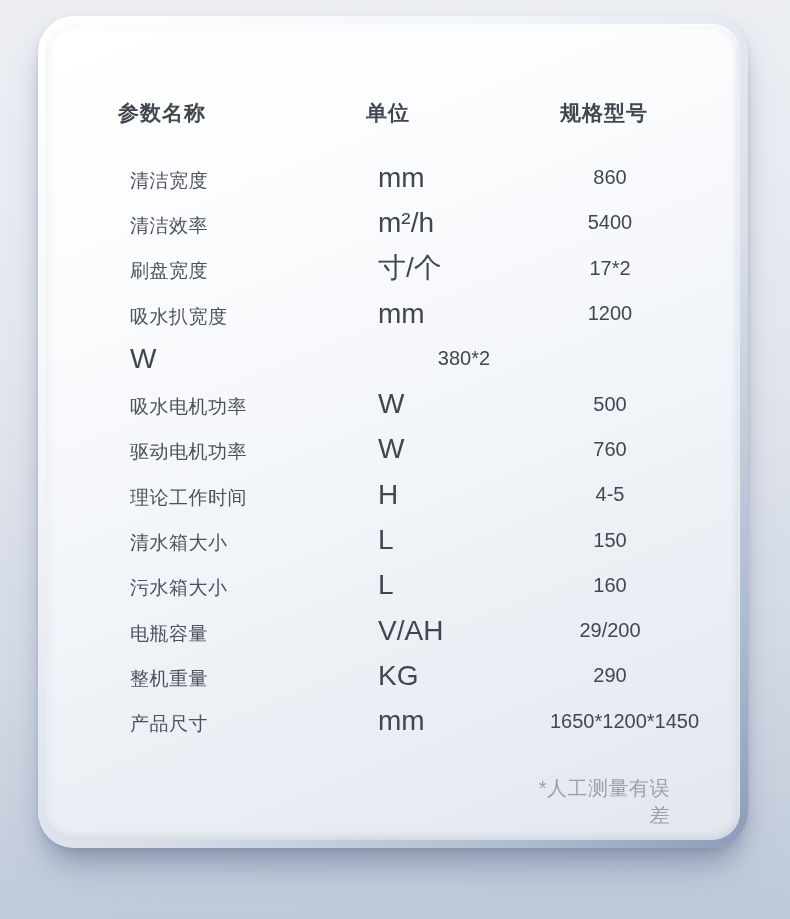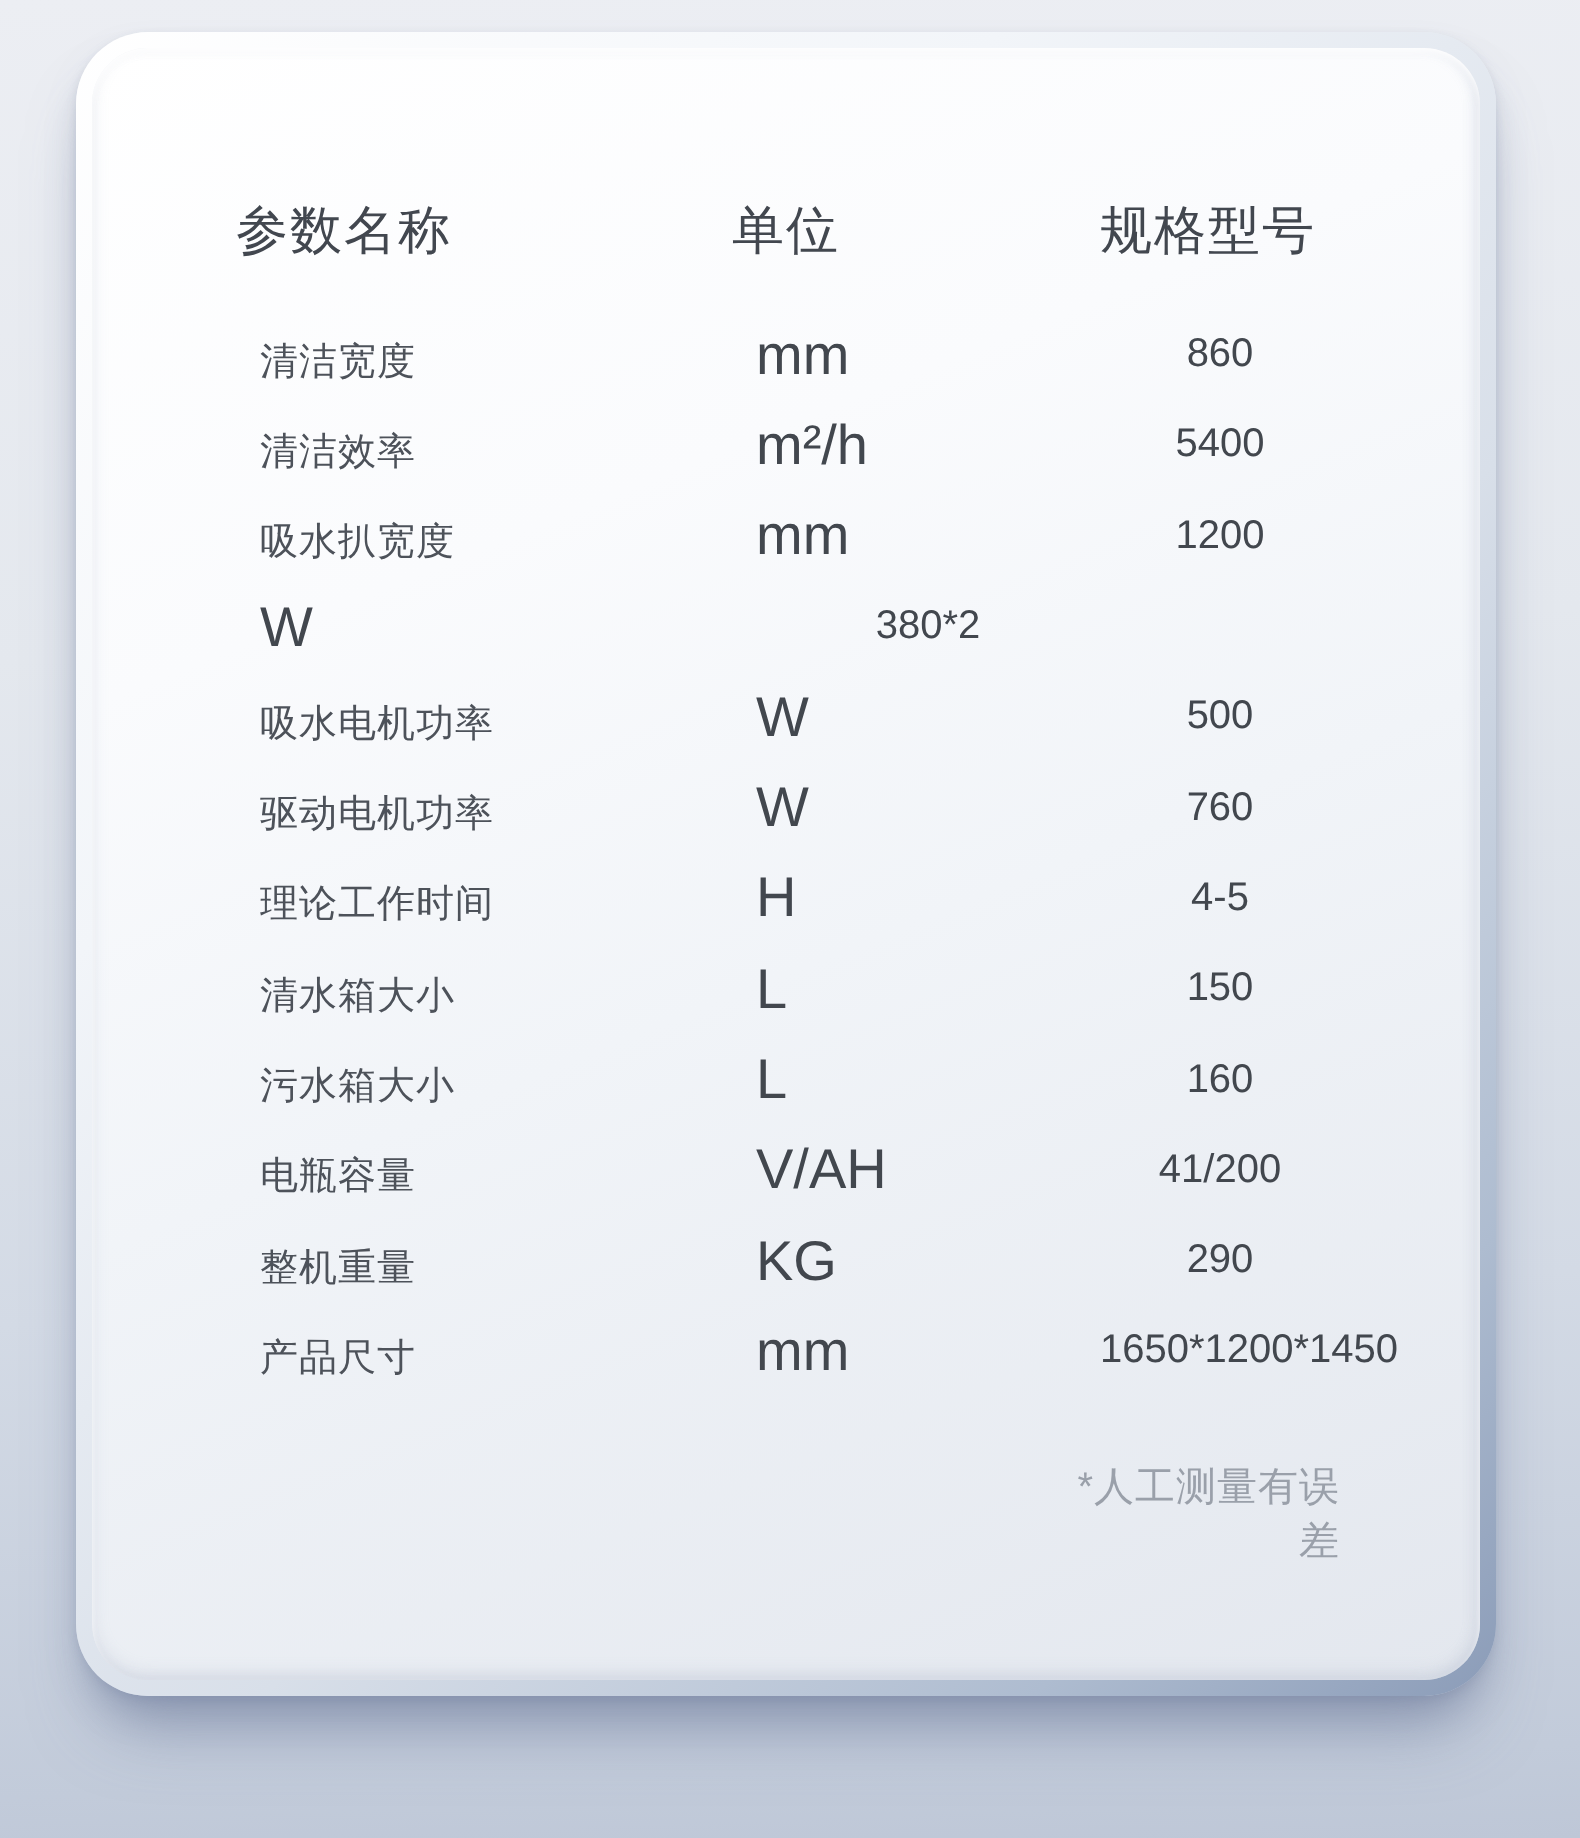--- a/index.html
+++ b/index.html
@@ -38,22 +38,22 @@
   .spec-table {
     padding: 74px 70px 0 72px;
   }
   .thead, .row, .foot-row {
     display: grid;
     grid-template-columns: 248px 172px 1fr;
     align-items: center;
   }
   .thead {
     height: 30px;
-    font-size: 26px;
-    font-weight: 400;
+    font-size: 21px;
+    font-weight: 700;
     color: #42474f;
     letter-spacing: 1px;
   }
   .thead .c3 { text-align: center; }
   .tbody { margin-top: 30px; margin-left: 12px; }
   .row { height: 45.3px; }
   .cell-label {
     font-size: 19px;
     color: #4d525a;
     letter-spacing: 0.5px;
@@ -97,20 +97,25 @@
           <div class="cell-label">清洁宽度</div>
           <div class="cell-unit">mm</div>
           <div class="cell-value">860</div>
         </div>
         <div class="row">
           <div class="cell-label">清洁效率</div>
           <div class="cell-unit">m²/h</div>
           <div class="cell-value">5400</div>
         </div>
         <div class="row">
+          <div class="cell-label">刷盘宽度</div>
+          <div class="cell-unit">寸/个</div>
+          <div class="cell-value">17*2</div>
+        </div>
+        <div class="row">
           <div class="cell-label">吸水扒宽度</div>
           <div class="cell-unit">mm</div>
           <div class="cell-value">1200</div>
         </div>
         <div class="row">
           <div class="cell-unit">W</div>
           <div class="cell-value">380*2</div>
         </div>
         <div class="row">
           <div class="cell-label">吸水电机功率</div>
@@ -133,21 +138,21 @@
           <div class="cell-value">150</div>
         </div>
         <div class="row">
           <div class="cell-label">污水箱大小</div>
           <div class="cell-unit">L</div>
           <div class="cell-value">160</div>
         </div>
         <div class="row">
           <div class="cell-label">电瓶容量</div>
           <div class="cell-unit">V/AH</div>
-          <div class="cell-value">41/200</div>
+          <div class="cell-value">29/200</div>
         </div>
         <div class="row">
           <div class="cell-label">整机重量</div>
           <div class="cell-unit">KG</div>
           <div class="cell-value">290</div>
         </div>
         <div class="row">
           <div class="cell-label">产品尺寸</div>
           <div class="cell-unit">mm</div>
           <div class="cell-value">1650*1200*1450</div>

